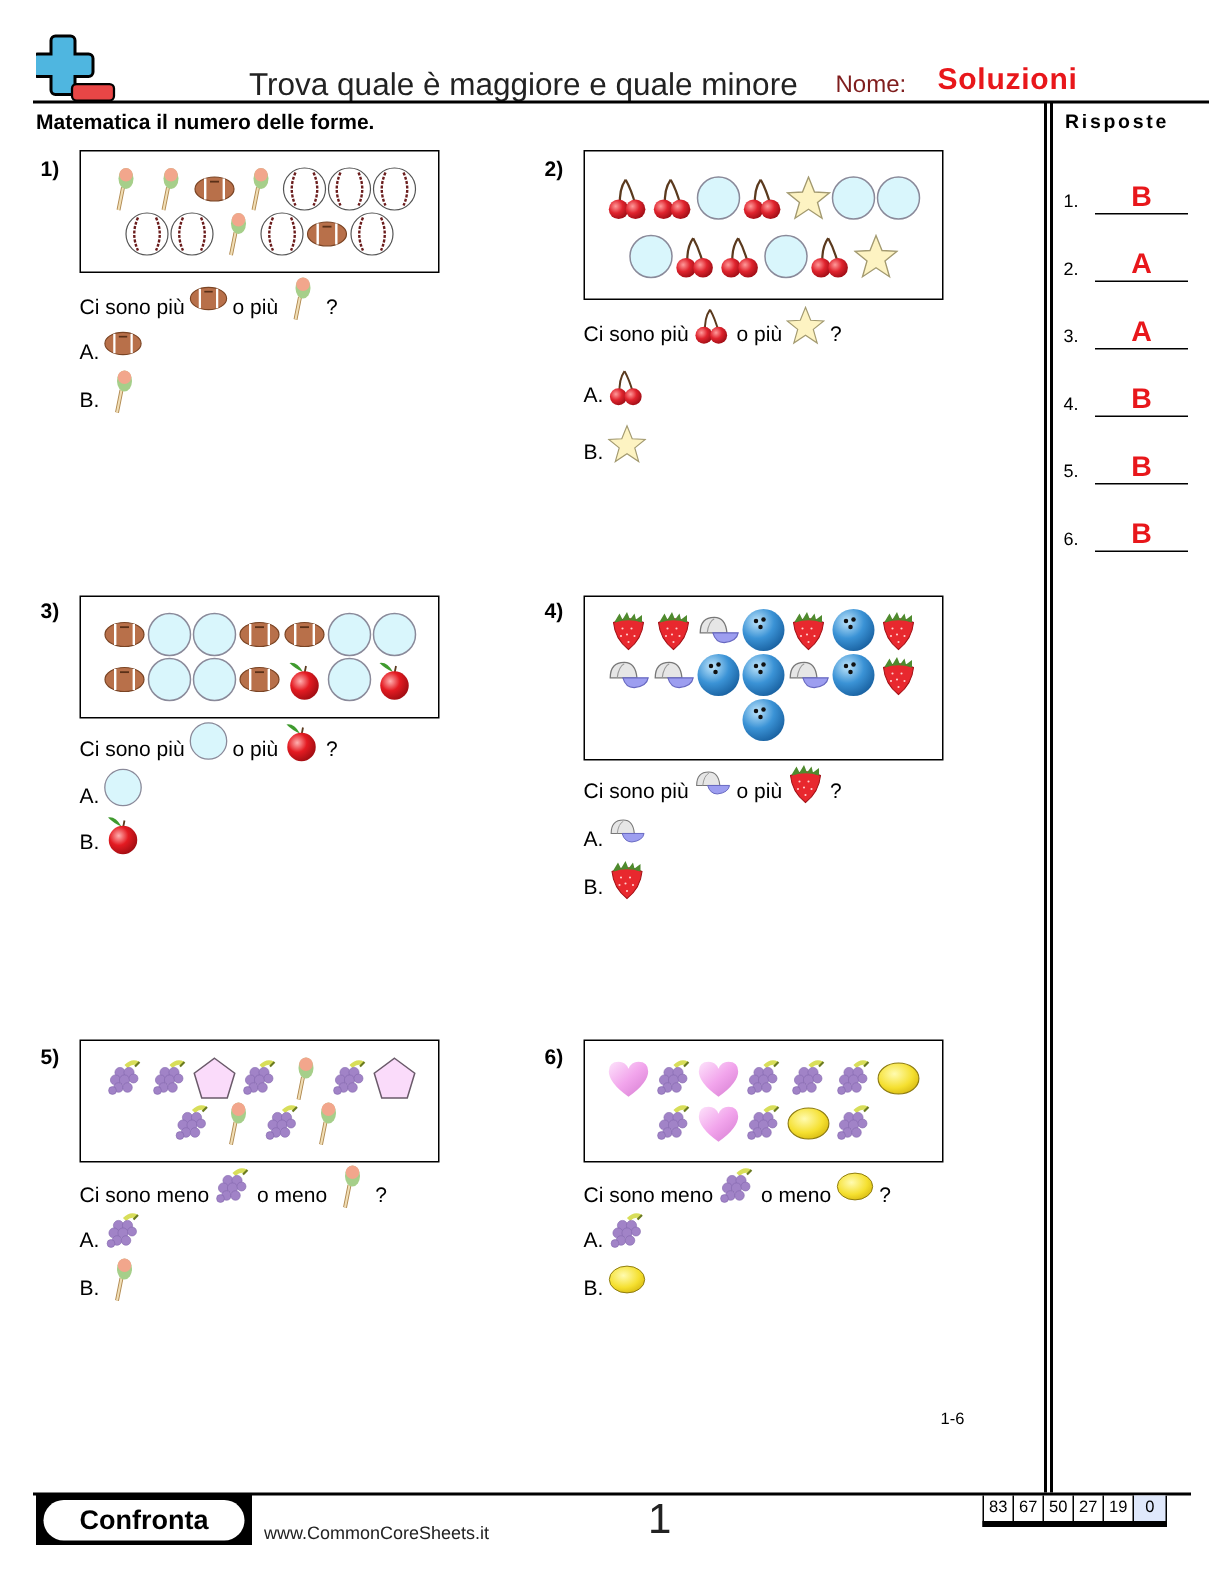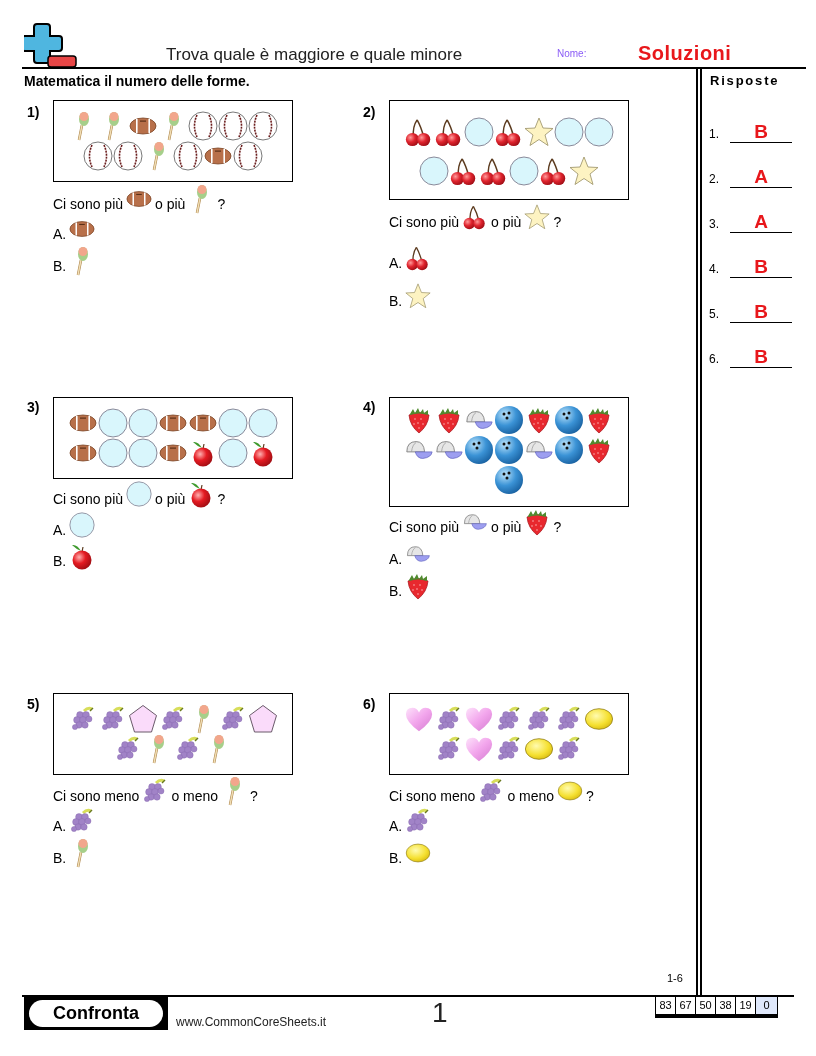--- a/index.html
+++ b/index.html
@@ -1,21 +1,21 @@
 <!DOCTYPE html>
 <html><head>
 <meta charset="utf-8">
 <style>
   html, body { margin:0; padding:0; background:#fff; }
   body { width:816px; height:1056px; position:relative; overflow:hidden; font-family:"Liberation Sans", sans-serif; color:#000; }
   .abs { position:absolute; }
   .logo { left:24px; top:22px; width:56px; height:46px; }
-  .title { left:166px; top:45px; font-size:17px; color:#222; }
-  .name-label { left:557px; top:48px; font-size:10px; color:#8b5cf6; }
-  .name-value { left:625px; top:42px; font-size:20px; font-weight:bold; color:#e8171b; letter-spacing:0.5px;margin-left:13px; }
+  .title { left:166px; top:45px; font-size:21px; color:#222; }
+  .name-label { left:557px; top:48px; font-size:16px; color:#7f1d1d; }
+  .name-value { left:625px; top:42px; font-size:20px; font-weight:bold; color:#e8171b; letter-spacing:0.5px; }
   .hline-top { left:22px; top:67px; width:784px; height:2px; background:#000; }
   .instructions { left:24px; top:73px; font-size:14px; font-weight:bold; }
   .vline1 { left:696px; top:68px; width:2px; height:927px; background:#000; }
   .vline2 { left:700px; top:68px; width:2px; height:927px; background:#000; }
   .ans-head { left:710px; top:73px; font-size:13px; font-weight:bold; letter-spacing:1.8px; }
   .ans-row { left:709px; width:90px; height:30px; }
   .ans-num { position:absolute; left:0; bottom:2px; font-size:12px; }
   .ans-line { position:absolute; left:21px; bottom:0; width:62px; height:1px; background:#000; }
   .ans-val { position:absolute; left:21px; width:62px; bottom:0px; text-align:center; font-size:19px; font-weight:bold; color:#e8171b; }
 
@@ -27,21 +27,21 @@
   .qtext span { line-height:16px; }
   .opt { font-size:14px; display:flex; align-items:flex-end; }
   .sicon { display:inline-flex; width:26px; height:26px; align-items:center; justify-content:center; margin:0 3px; }
   svg { display:block; }
 
   .footer-line { left:22px; top:995px; width:772px; height:2px; background:#000; }
   .footer-black { left:24px; top:996px; width:144px; height:34px; background:#000; }
   .footer-pill { left:29px; top:1000px; width:134px; height:27px; background:#fff; border-radius:14px; font-size:18px; font-weight:bold; text-align:center; line-height:27px; }
   .footer-url { left:176px; top:1015px; font-size:12px; color:#222; }
   .footer-page { left:432px; top:997px; font-size:28px; color:#222; }
-  .score-label { left:627px; top:972px; font-size:11px;margin-left:40px; }
+  .score-label { left:627px; top:940px; font-size:11px; }
   .score-table { left:655px; top:997px; display:flex; border-left:1px solid #000; border-bottom:4px solid #000000; }
   .score-cell { width:20px; height:17px; border-right:1px solid #000; font-size:11px; text-align:center; line-height:17px; box-sizing:border-box; }
   .score-cell.hl { background:#dfe8fb; width:22px; }
 </style>
 </head>
 <body>
 
 <div class="abs logo">
   <svg width="56" height="46" viewBox="0 0 56 46">
     <path d="M13 2 h10 a3 3 0 0 1 3 3 v9 h9 a3 3 0 0 1 3 3 v9 a3 3 0 0 1 -3 3 h-9 v9 a3 3 0 0 1 -3 3 h-10 a3 3 0 0 1 -3 -3 v-9 h-9 a3 3 0 0 1 -3 -3 v-9 a3 3 0 0 1 3 -3 h9 v-9 a3 3 0 0 1 3 -3z" fill="#4fb6e0" stroke="#000" stroke-width="2"></path>
@@ -1277,16 +1277,16 @@
 <div class="abs footer-line"></div>
 <div class="abs footer-black"></div>
 <div class="abs footer-pill">Confronta</div>
 <div class="abs footer-url">www.CommonCoreSheets.it</div>
 <div class="abs footer-page">1</div>
 <div class="abs score-label">1-6</div>
 <div class="abs score-table">
   <div class="score-cell">83</div>
   <div class="score-cell">67</div>
   <div class="score-cell">50</div>
-  <div class="score-cell">38</div>
+  <div class="score-cell">27</div>
   <div class="score-cell">19</div>
   <div class="score-cell hl">0</div>
 </div>
 
 </body></html>

